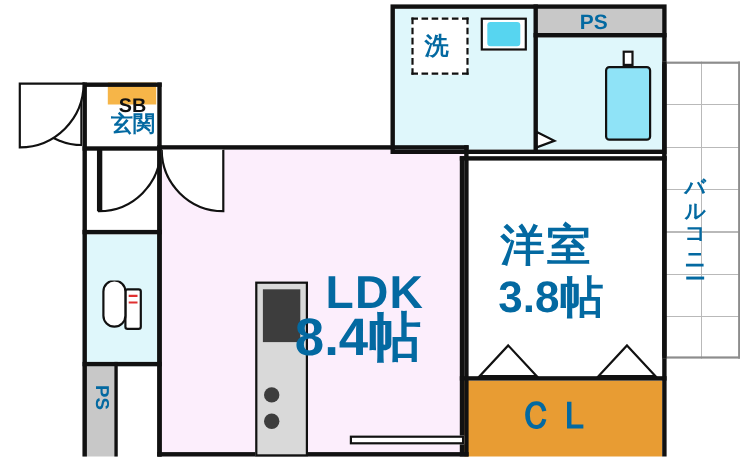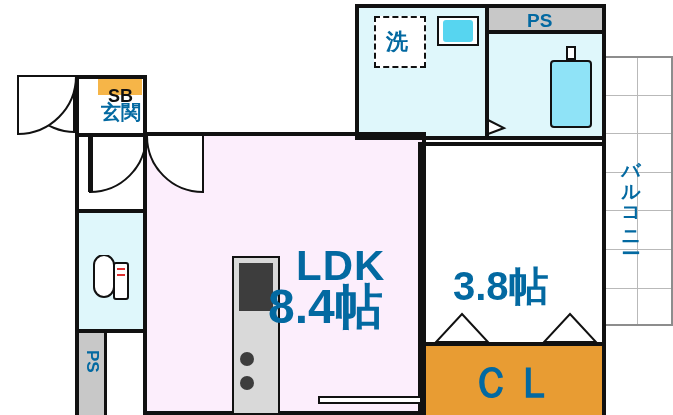--- a/index.html
+++ b/index.html
@@ -112,27 +112,28 @@
   </svg>
   <svg class="abs" style="left:542px;top:312px;width:56px;height:32px;" viewBox="0 0 56 32">
     <path d="M28 2 L54 30 L2 30 Z" fill="#ffffff" stroke="#111111" stroke-width="2"></path>
   </svg>
 
   <div class="abs" style="left:318px;top:396px;width:104px;height:8px;border:2px solid #111111;background:#ffffff;"></div>
 
   <div class="lbl" style="left:296px;top:242px;font-size:42px;letter-spacing:1px;">LDK</div>
   <div class="lbl" style="left:268px;top:275px;font-size:48px;">8.4帖</div>
 
-  <div class="lbl" style="left:453px;top:243px;font-size:40px;margin-top:16px;">3.8帖</div>
+  <div class="lbl" style="left:455px;top:195px;font-size:40px;letter-spacing:2px;">洋室</div>
+  <div class="lbl" style="left:453px;top:243px;font-size:40px;">3.8帖</div>
 
   <div class="lbl" style="left:84px;top:99px;font-size:20px;margin-left:17px;">玄関</div>
 
   <div class="lbl" style="left:108px;top:74px;font-size:18px;color:#111111;margin-top:12px;">SB</div>
 
   <div class="lbl" style="left:527px;top:10px;font-size:19px;">PS</div>
 
   <div class="lbl" style="left:82px;top:350px;font-size:17px;writing-mode:vertical-rl;">PS</div>
 
-  <div class="lbl" style="left:470px;top:355px;font-size:42px;letter-spacing:2px;">ＣＬ</div>
+  <div class="lbl" style="left:470px;top:355px;font-size:34px;letter-spacing:2px;">ＣＬ</div>
 
   <div class="lbl" style="left:618px;top:148px;font-size:19px;writing-mode:vertical-rl;letter-spacing:2px;">バルコニー</div>
 
 </div>
 
 </body></html>

